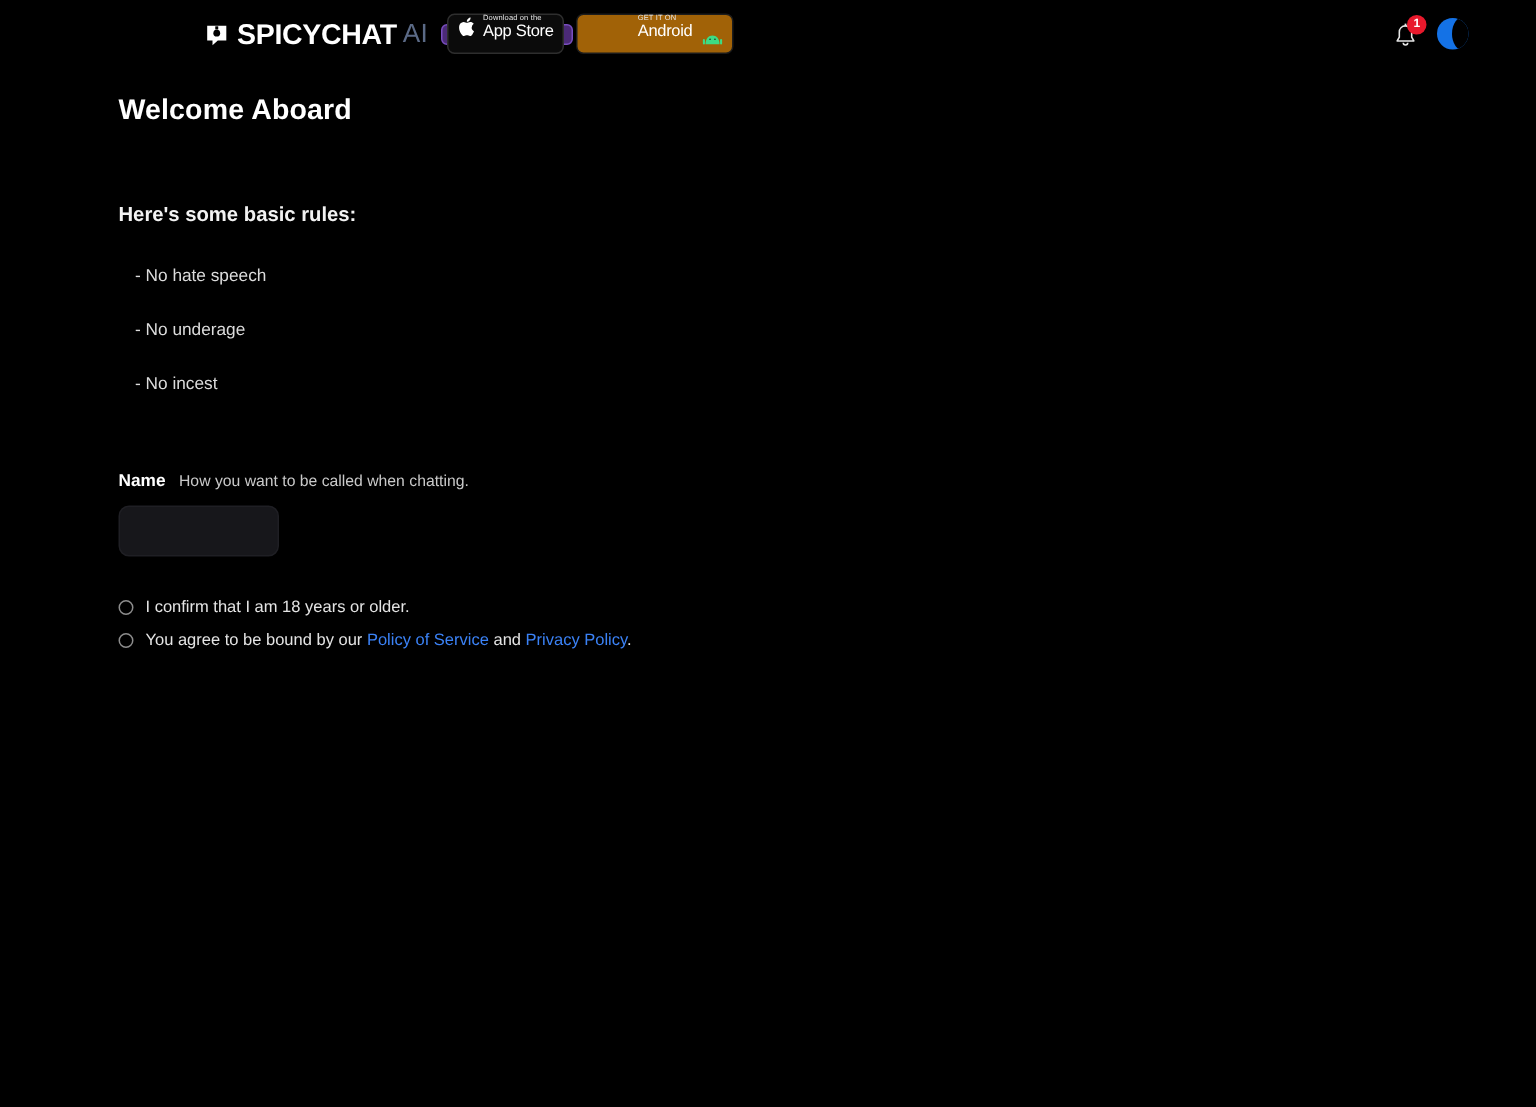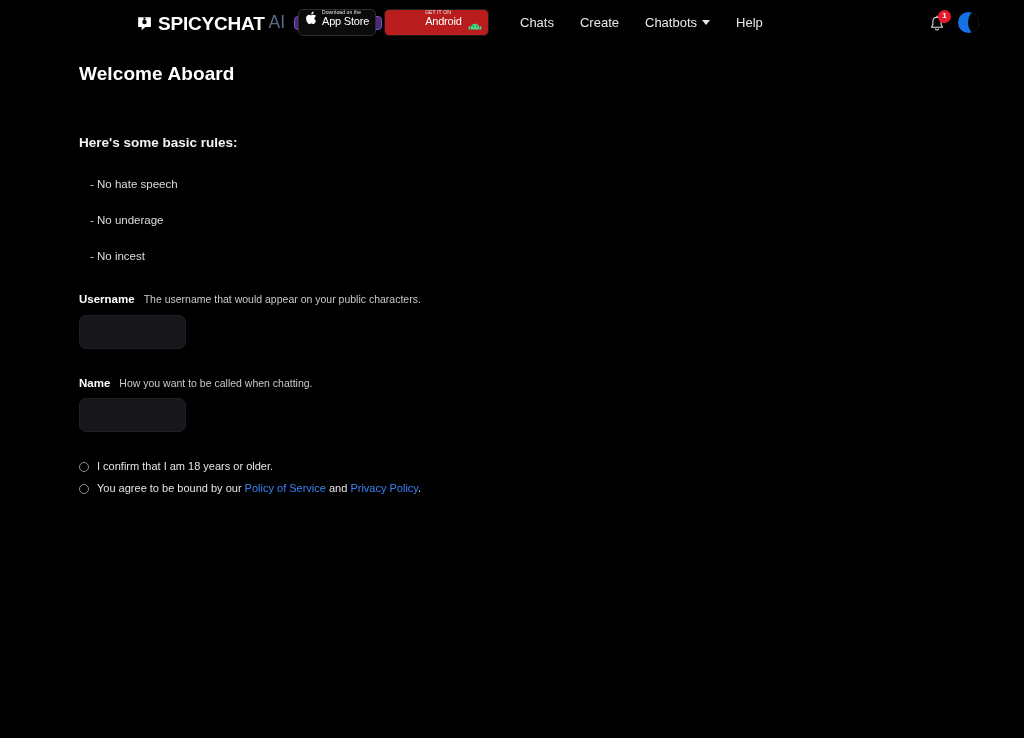--- a/index.html
+++ b/index.html
@@ -82,21 +82,21 @@
     border-radius: 5px;
     background: #0b0b0b;
     border: 1px solid #2e2e2e;
     display: flex;
     align-items: flex-start;
     gap: 4px;
     padding: 0 6px;
     box-sizing: border-box;
   }
   .store-badge.android {
-    background: #b91c1c;
+    background: #a16207;
     border-color: #1c1c1c;
     padding-left: 40px;
   }
   .store-glyph {
     width: 13px;
     height: 16px;
     flex: 0 0 auto;
     display: block;
   }
   .store-text {
@@ -354,35 +354,20 @@
         <path fill="#3ddc84" d="M4 14 C4 7.5 7.5 4 12 4 C16.5 4 20 7.5 20 14 Z"></path>
         <rect x="1" y="8" width="2.4" height="6.2" rx="1.2" fill="#3ddc84"></rect>
         <rect x="20.6" y="8" width="2.4" height="6.2" rx="1.2" fill="#3ddc84"></rect>
         <circle cx="9.2" cy="8.2" r="0.9" fill="#1c1c1c"></circle>
         <circle cx="14.8" cy="8.2" r="0.9" fill="#1c1c1c"></circle>
       </svg>
     </div>
 
   </div>
 
-  <div class="nav">
-    <div class="nav-item">
-      <span>Chats</span>
-    </div>
-    <div class="nav-item">
-      <span>Create</span>
-    </div>
-    <div class="nav-item">
-      <span>Chatbots</span>
-      <span class="caret"></span>
-    </div>
-    <div class="nav-item">
-      <span>Help</span>
-    </div>
-  </div>
 
   <div class="header-right">
     <div class="bell-wrap">
       <svg class="bell-icon" viewBox="0 0 24 24">
         <path d="M12 3 C8.7 3 6.5 5.4 6.5 8.6 V13 L4.6 16.4 H19.4 L17.5 13 V8.6 C17.5 5.4 15.3 3 12 3 Z" fill="none" stroke="#e6e6e6" stroke-width="1.4" stroke-linejoin="round"></path>
         <path d="M10 18 A2 2 0 0 0 14 18" fill="none" stroke="#e6e6e6" stroke-width="1.4"></path>
         <rect x="11.2" y="1" width="1.6" height="2.2" fill="#e6e6e6"></rect>
       </svg>
       <span class="bell-badge">1</span>
     </div>
@@ -396,27 +381,20 @@
   <h1 class="page-title">Welcome Aboard</h1>
 
   <h2 class="rules-heading">Here's some basic rules:</h2>
 
   <ul class="rules-list">
     <li class="rule-item">- No hate speech</li>
     <li class="rule-item">- No underage</li>
     <li class="rule-item">- No incest</li>
   </ul>
 
-  <div class="field-block">
-    <div class="field-label-row">
-      <span class="field-label">Username</span>
-      <span class="field-hint">The username that would appear on your public characters.</span>
-    </div>
-    <input class="text-input" type="text" placeholder="" style="">
-  </div>
 
   <div class="field-gap"></div>
 
   <div class="field-block">
     <div class="field-label-row">
       <span class="field-label">Name</span>
       <span class="field-hint">How you want to be called when chatting.</span>
     </div>
     <input class="text-input" type="text" placeholder="" style="">
   </div>

